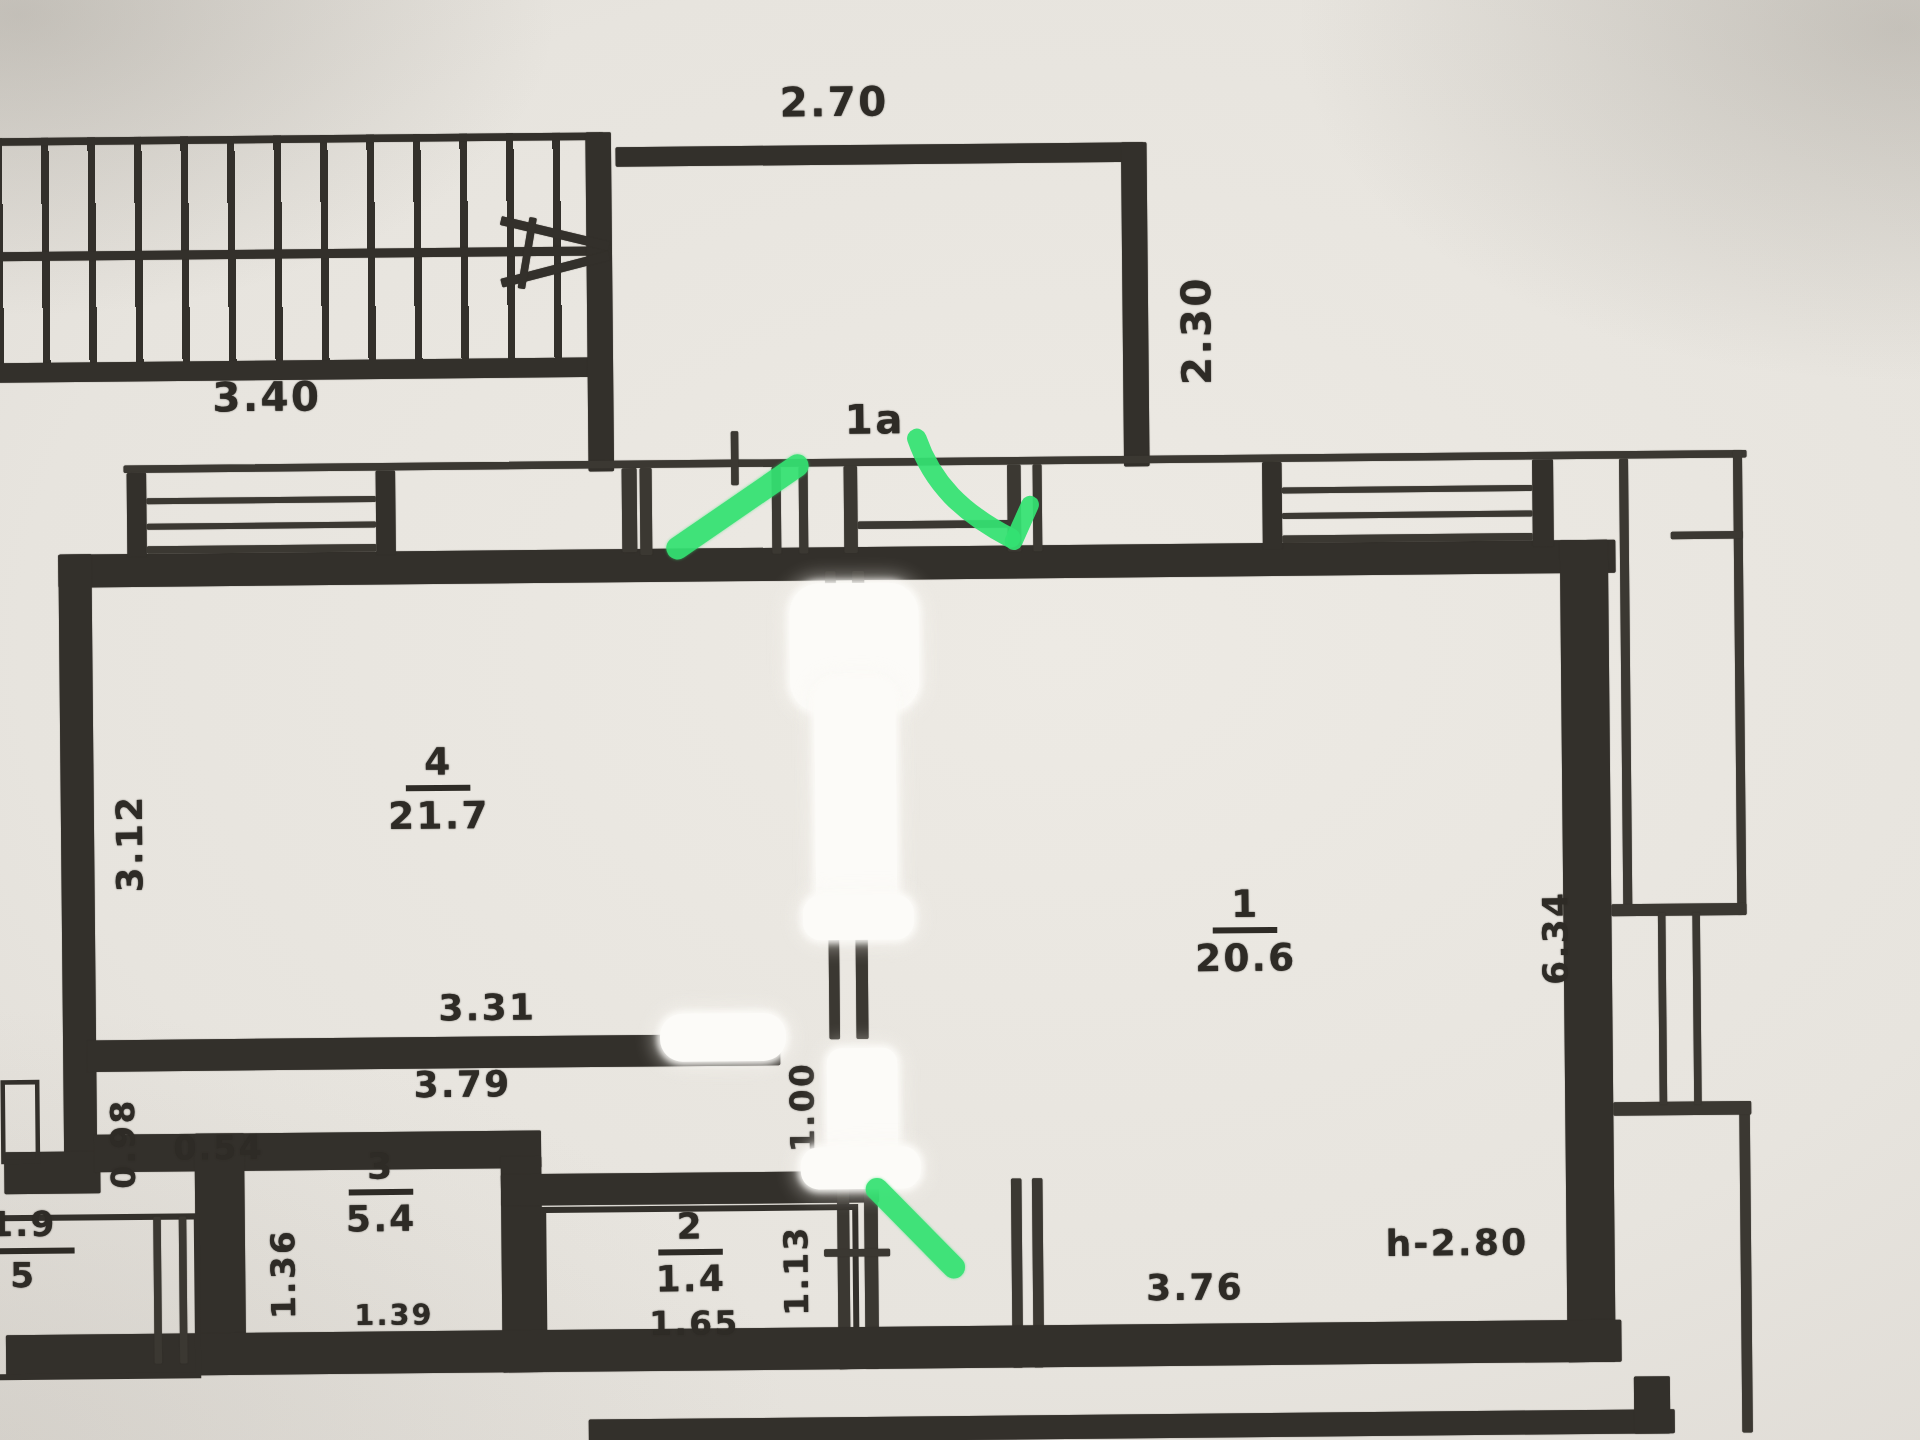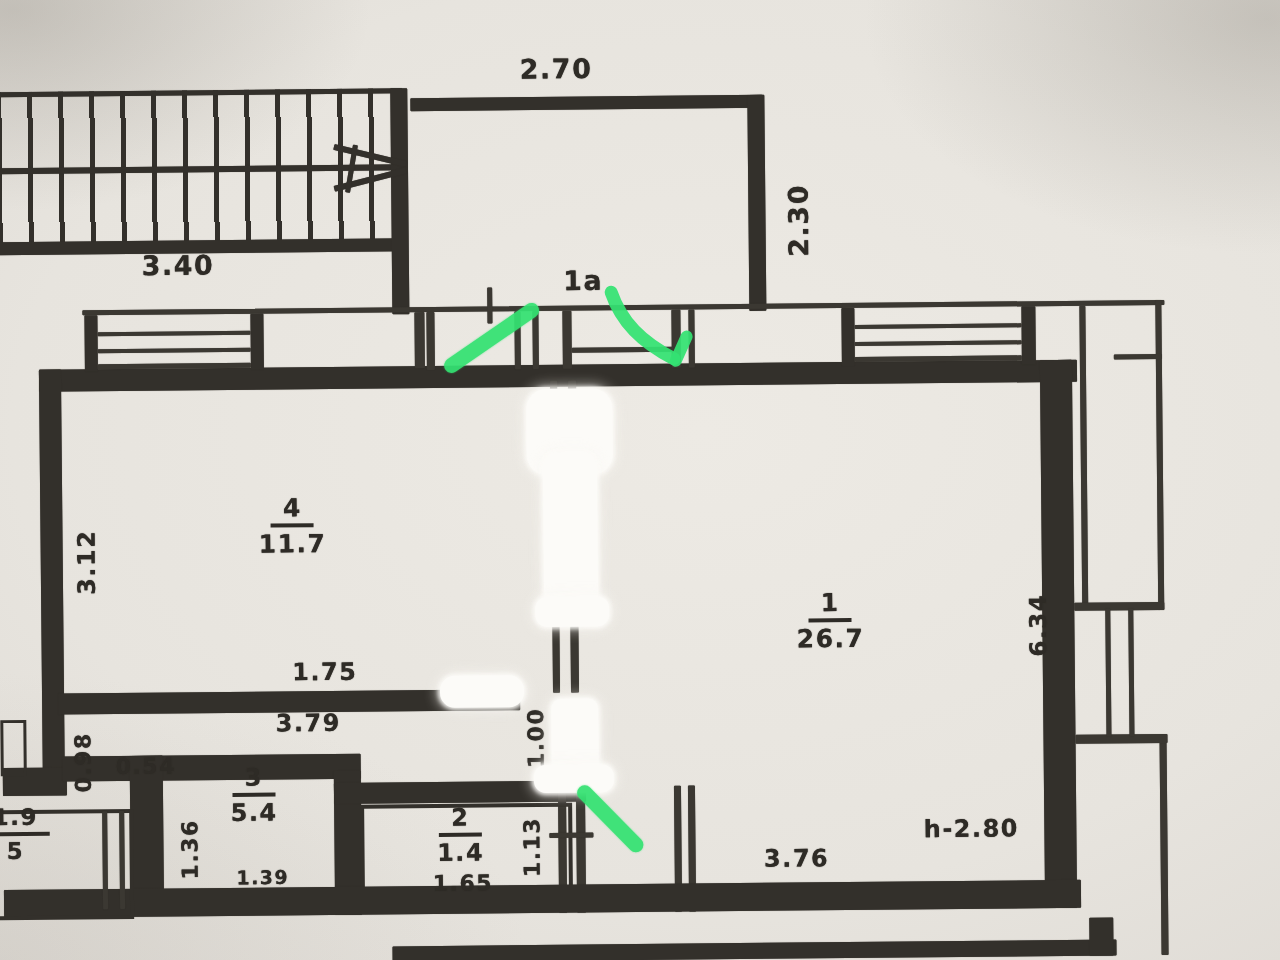--- a/index.html
+++ b/index.html
@@ -112,37 +112,37 @@
   <div class="box" style="left:-14px;top:804px;width:136px;height:102px;"></div>
   <div class="w t" style="left:99px;top:806px;width:5px;height:98px;"></div>
   <div class="w t" style="left:116px;top:806px;width:5px;height:98px;"></div>
   <div class="frac" style="left:12px;top:800px;font-size:23px;">
     <div class="fnum">1.9</div>
     <div class="fden">5</div>
   </div>
 
   <div class="frac" style="left:292px;top:492px;">
     <div class="fnum">4</div>
-    <div class="fden">11.7</div>
+    <div class="fden">21.7</div>
   </div>
   <div class="frac" style="left:829px;top:592px;">
     <div class="fnum">1</div>
-    <div class="fden">26.7</div>
+    <div class="fden">20.6</div>
   </div>
   <div class="frac" style="left:251px;top:762px;font-size:24px;">
     <div class="fnum">3</div>
     <div class="fden">5.4</div>
   </div>
   <div class="frac" style="left:457px;top:804px;font-size:24px;">
     <div class="fnum">2</div>
     <div class="fden">1.4</div>
   </div>
 
   <div class="lbl vlbl" style="left:86px;top:557px;">3.12</div>
-  <div class="lbl" style="left:323px;top:669px;">1.75</div>
+  <div class="lbl" style="left:323px;top:669px;">3.31</div>
   <div class="lbl" style="left:306px;top:720px;">3.79</div>
   <div class="lbl vlbl" style="left:81px;top:757px;font-size:22px;">0.98</div>
   <div class="lbl" style="left:143px;top:762px;font-size:22px;">0.54</div>
   <div class="lbl vlbl" style="left:187px;top:845px;font-size:22px;">1.36</div>
   <div class="lbl" style="left:259px;top:874px;font-size:19px;">1.39</div>
   <div class="lbl" style="left:459px;top:882px;font-size:22px;">1.65</div>
   <div class="lbl vlbl" style="left:529px;top:846px;font-size:22px;">1.13</div>
   <div class="lbl vlbl" style="left:534px;top:737px;font-size:22px;">1.00</div>
   <div class="lbl" style="left:793px;top:860px;">3.76</div>
   <div class="lbl" style="left:968px;top:832px;">h-2.80</div>

